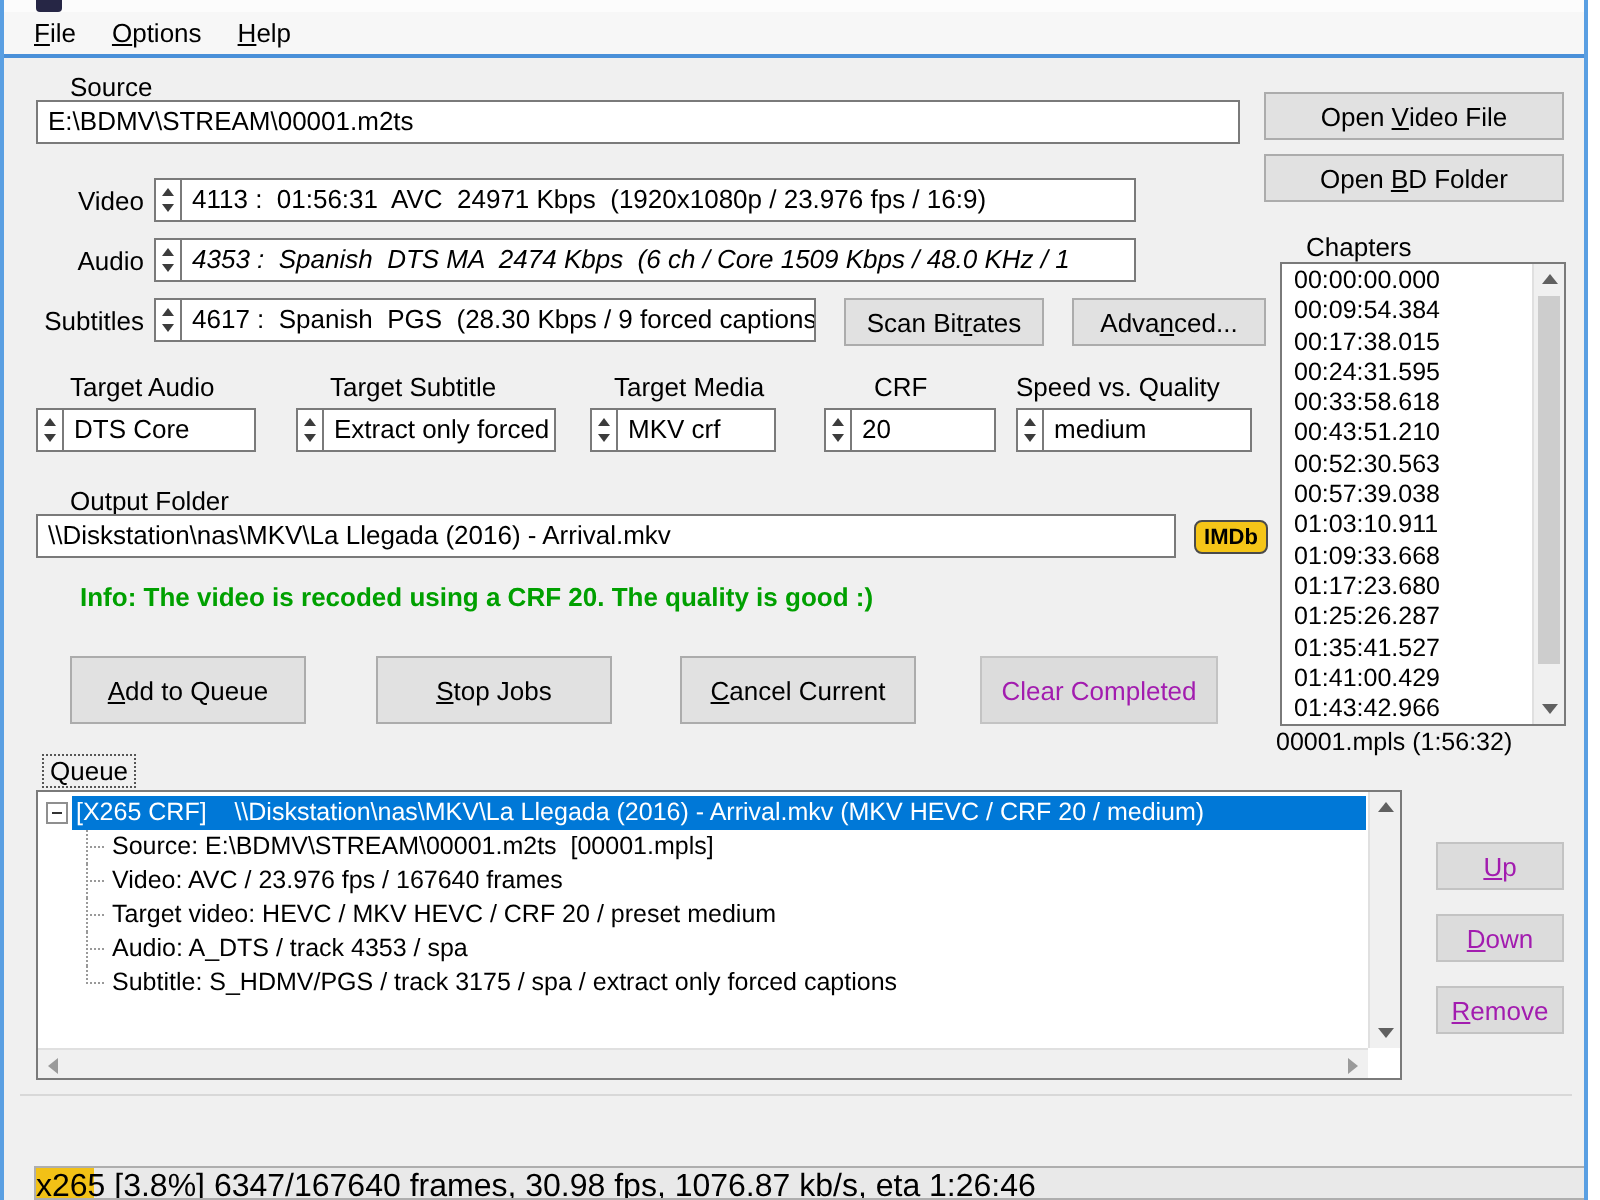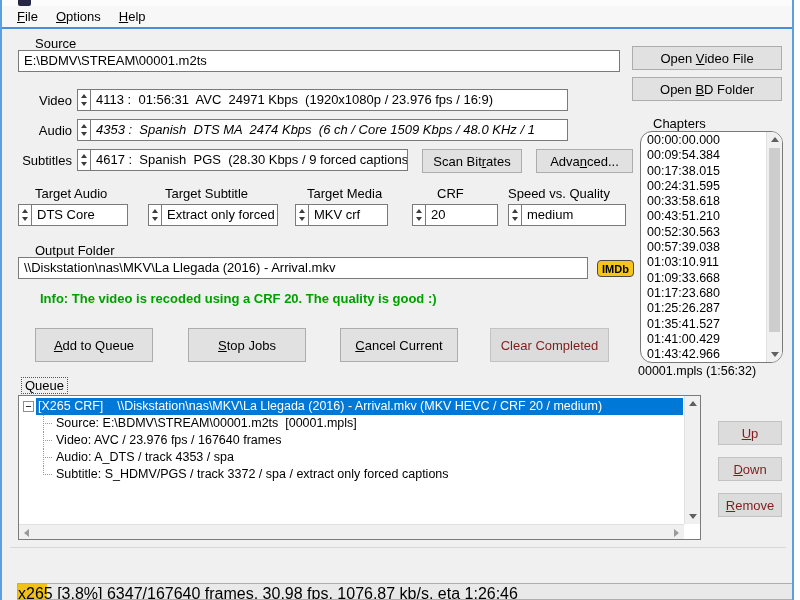--- a/index.html
+++ b/index.html
@@ -12,21 +12,21 @@
   .menubar { position:absolute; left:2px; top:6px; width:790px; height:21px; background:#f7f7f7; display:flex; align-items:center; padding-left:6px; }
   .menu-item { padding:2px 9px; cursor:default; white-space:pre; }
   .menu-underline { position:absolute; left:2px; top:27px; width:790px; height:2px; background:#4a90d9; }
   .lbl { position:absolute; white-space:pre; }
   .lbl-r { position:absolute; width:58px; text-align:right; white-space:pre; }
   .field { position:absolute; height:22px; background:#fff; border:1px solid #7a7a7a; padding:2px 5px; white-space:pre; overflow:hidden; line-height:16px; }
   .spin { position:absolute; width:14px; height:22px; background:#fff; border:1px solid #7a7a7a; display:flex; flex-direction:column; align-items:center; justify-content:space-evenly; }
   .sp-up { width:0; height:0; border-left:3px solid transparent; border-right:3px solid transparent; border-bottom:4px solid #3c3c3c; }
   .sp-dn { width:0; height:0; border-left:3px solid transparent; border-right:3px solid transparent; border-top:4px solid #3c3c3c; }
   .btn { position:absolute; background:#e1e1e1; border:1px solid #acacac; font-family:inherit; font-size:13px; color:#000; display:flex; align-items:center; justify-content:center; white-space:pre; cursor:pointer; }
-  .btn.disabled { background:#dcdcdc; color:#7f1d1d; border-color:#c3c3c3; }
+  .btn.disabled { background:#dcdcdc; color:#a21caf; border-color:#c3c3c3; }
   u { text-decoration:underline; }
   .list { position:absolute; background:#fff; border:1px solid #7a7a7a; overflow:hidden; }
   .chap { height:15.3px; line-height:15.3px; padding-left:6px; font-size:12.5px; white-space:pre; }
   .vsb { position:absolute; top:0; right:0; bottom:0; width:16px; background:#f0f0f0; border-left:1px solid #e0e0e0; }
   .vsb .thumb { position:absolute; left:2px; right:2px; background:#cdcdcd; }
   .arr { position:absolute; width:0; height:0; }
   .arr.up    { left:4px; top:5px;    border-left:4px solid transparent; border-right:4px solid transparent; border-bottom:5px solid #606060; }
   .arr.down  { left:4px; bottom:5px; border-left:4px solid transparent; border-right:4px solid transparent; border-top:5px solid #606060; }
   .hsb { position:absolute; left:0; bottom:0; height:15px; background:#f0f0f0; border-top:1px solid #e0e0e0; }
   .arr.left  { position:absolute; left:5px; top:4px;  border-top:4px solid transparent; border-bottom:4px solid transparent; border-right:5px solid #9a9a9a; }
@@ -93,21 +93,21 @@
   <div class="spin" style="left:77px;top:149px;">
       <span class="sp-up"></span>
       <span class="sp-dn"></span>
     </div>
   <div class="field" style="left:90px;top:149px;width:318px;">4617 :  Spanish  PGS  (28.30 Kbps / 9 forced captions)</div>
 
   <button class="btn" style="left:422px;top:149px;width:100px;height:24px;"><span>Scan Bit</span><u>r</u><span>ates</span></button>
   <button class="btn" style="left:536px;top:149px;width:97px;height:24px;"><span>Adva</span><u>n</u><span>ced...</span></button>
 
   <div class="lbl" style="left:653px;top:116px;">Chapters</div>
-  <div class="list" style="left:640px;top:131px;width:143px;height:232px;border-radius:12px;">
+  <div class="list" style="left:640px;top:131px;width:143px;height:232px;">
     <div style="position:absolute;left:0;top:1px;right:16px;">
       <div class="chap">00:00:00.000</div>
       <div class="chap">00:09:54.384</div>
       <div class="chap">00:17:38.015</div>
       <div class="chap">00:24:31.595</div>
       <div class="chap">00:33:58.618</div>
       <div class="chap">00:43:51.210</div>
       <div class="chap">00:52:30.563</div>
       <div class="chap">00:57:39.038</div>
       <div class="chap">01:03:10.911</div>
@@ -173,22 +173,23 @@
 
   <div class="mpls" style="left:638px;top:364px;">00001.mpls (1:56:32)</div>
 
   <div class="q-label" style="left:21px;top:377px;">Queue</div>
   <div class="queue-box">
     <div class="q-expand"></div>
     <div class="q-header">[X265 CRF]    \\Diskstation\nas\MKV\La Llegada (2016) - Arrival.mkv (MKV HEVC / CRF 20 / medium)</div>
     <div class="q-rows">
       <div class="q-row">Source: E:\BDMV\STREAM\00001.m2ts  [00001.mpls]</div>
       <div class="q-row">Video: AVC / 23.976 fps / 167640 frames</div>
+      <div class="q-row">Target video: HEVC / MKV HEVC / CRF 20 / preset medium</div>
       <div class="q-row">Audio: A_DTS / track 4353 / spa</div>
-      <div class="q-row last">Subtitle: S_HDMV/PGS / track 3372 / spa / extract only forced captions</div>
+      <div class="q-row last">Subtitle: S_HDMV/PGS / track 3175 / spa / extract only forced captions</div>
     </div>
     <div class="vsb" style="bottom:15px;">
       <span class="arr up"></span>
       <span class="arr down"></span>
     </div>
     <div class="hsb" style="right:16px;">
       <span class="arr left"></span>
       <span class="arr right"></span>
     </div>
   </div>

